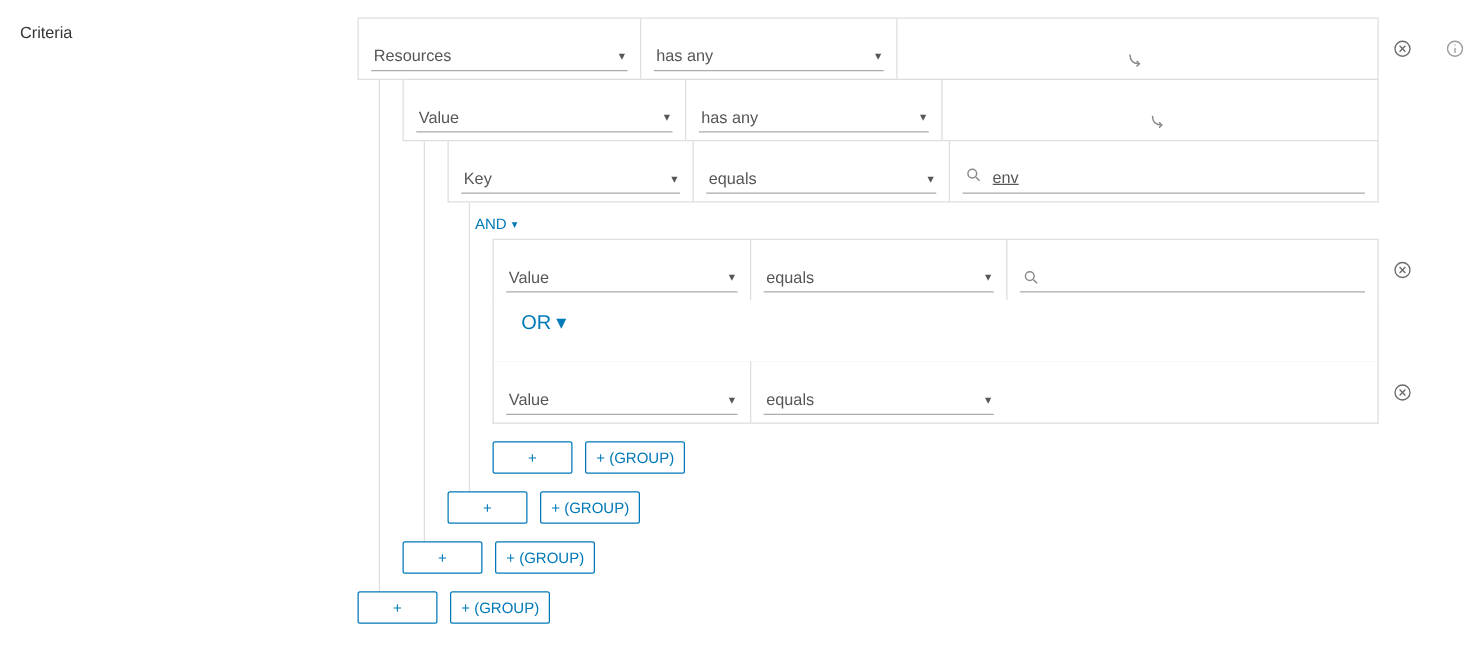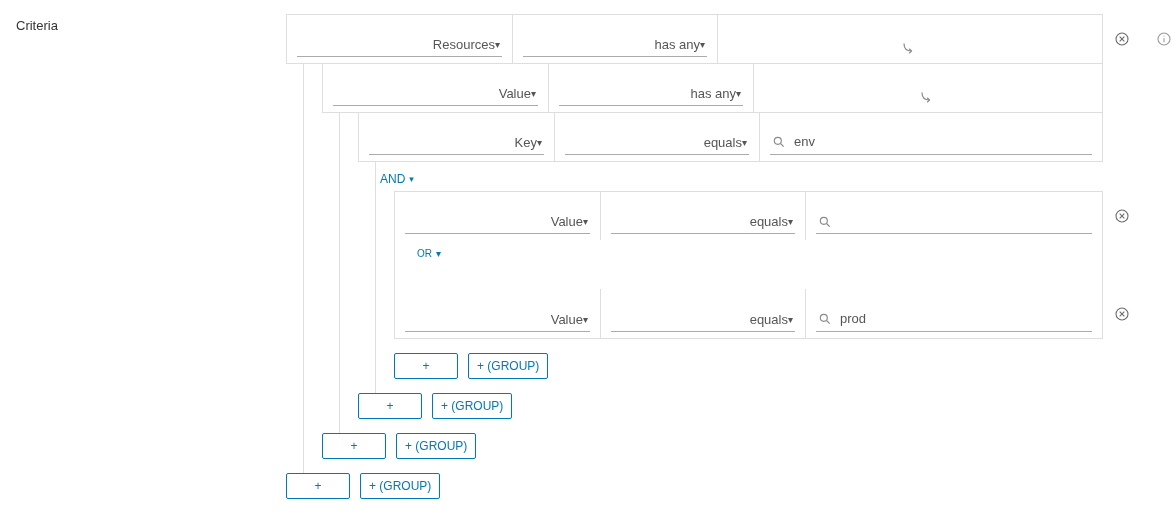--- a/index.html
+++ b/index.html
@@ -66,43 +66,44 @@
   }
   .cell + .cell { border-left: 1px solid var(--border); }
 
   .w-sel { width: 225px; }
   .w-op  { width: 205px; }
   .w-val { flex: 1; }
 
   .sel {
     display: flex;
     align-items: center;
-    justify-content: flex-end;
+    justify-content: space-between;
     width: 100%;
     border: 0;
     border-bottom: 1px solid var(--underline);
     padding: 4px 2px 4px 2px;
     font-size: 13px;
     background: transparent;
     color: var(--text);
     cursor: pointer;
   }
   .sel .caret {
     font-size: 10px;
     color: var(--text);
   }
 
   .search-field {
     display: flex;
-    align-items: center;
+    align-items: flex-start;
     gap: 6px;
     width: 100%;
     border: 0;
     border-bottom: 1px solid var(--underline);
     padding: 2px 2px 4px 2px;
+    text-decoration: underline;
   }
   .search-field input {
     border: 0;
     outline: 0;
     font-size: 13px;
     width: 100%;
     color: var(--text);
     background: transparent;
   }
   .search-field .mag { color: var(--text-muted); flex-shrink: 0; }
@@ -136,21 +137,21 @@
     margin: 10px 0 6px 22px;
     font-size: 12px;
     color: var(--link);
     display: flex; align-items: center; gap: 4px;
     cursor: pointer;
   }
   .conn-row .caret { font-size: 9px; }
 
   .conn-inline {
     margin: 8px 0 6px 22px;
-    font-size: 10px;
+    font-size: 16px;
     color: var(--link);
     cursor: pointer;
     display: flex; align-items: flex-end; gap: 4px;
   }
 
   
   .treeline {
     position: absolute;
     left: 17px;
     top: 0;
@@ -349,29 +350,20 @@
                   <span>Value</span>
                   <span class="caret">▾</span>
                 </button>
               </div>
               <div class="cell" style="width:205px;">
                 <button class="sel">
                   <span>equals</span>
                   <span class="caret">▾</span>
                 </button>
               </div>
-              <div class="cell w-val">
-                <div class="search-field">
-                  <svg class="mag" width="14" height="14" viewBox="0 0 24 24" fill="none" stroke="currentColor" stroke-width="2">
-                      <circle cx="10" cy="10" r="6"></circle>
-                      <path d="M15 15 L20 20"></path>
-                    </svg>
-                  <input value="prod" style="">
-                </div>
-              </div>
               <div class="row-actions row-actions-one">
                 <button class="icon-btn">
                   <svg width="16" height="16" viewBox="0 0 24 24" fill="none" stroke="currentColor" stroke-width="1.6">
                       <circle cx="12" cy="12" r="9"></circle>
                       <path d="M8.5 8.5 L15.5 15.5 M15.5 8.5 L8.5 15.5"></path>
                     </svg>
                 </button>
               </div>
             </div>
 

